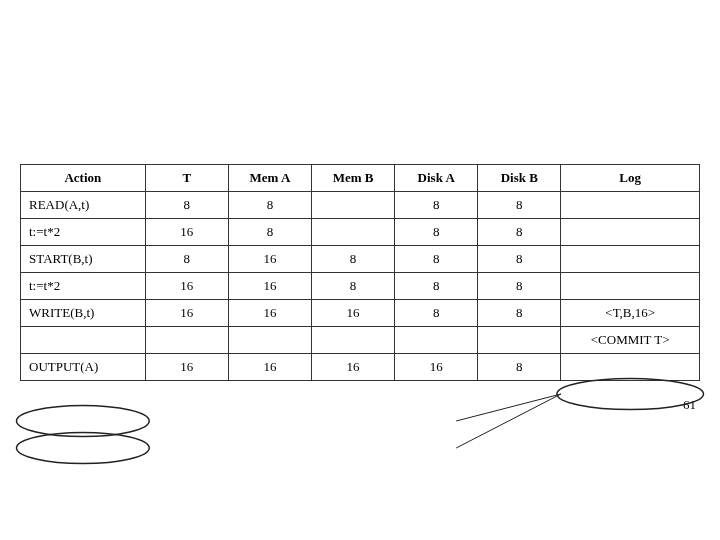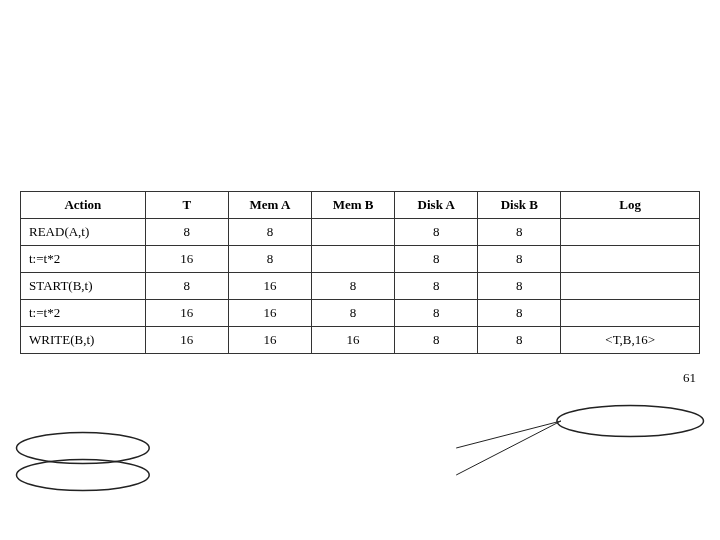--- a/index.html
+++ b/index.html
@@ -117,20 +117,38 @@
           </tr>
           <tr>
             <td class="action-col">WRITE(B,t)</td>
             <td>16</td>
             <td>16</td>
             <td>16</td>
             <td>8</td>
             <td>8</td>
             <td class="log-col">&lt;T,B,16&gt;</td>
           </tr>
+          <tr>
+            <td class="action-col"></td>
+            <td></td>
+            <td></td>
+            <td></td>
+            <td></td>
+            <td></td>
+            <td class="log-col">&lt;COMMIT T&gt;</td>
+          </tr>
+          <tr>
+            <td class="action-col">OUTPUT(A)</td>
+            <td>16</td>
+            <td>16</td>
+            <td>16</td>
+            <td>16</td>
+            <td>8</td>
+            <td class="log-col"></td>
+          </tr>
         </tbody>
     </table>
     <svg class="overlay" id="annotations-svg">
         <ellipse cx="62.8515625" cy="257" rx="66.3515625" ry="15.5" fill="none" stroke="#222" stroke-width="1.5"></ellipse>
         <ellipse cx="62.8515625" cy="284" rx="66.3515625" ry="15.5" fill="none" stroke="#222" stroke-width="1.5"></ellipse>
         <ellipse cx="610.203125" cy="230" rx="73.296875" ry="15.5" fill="none" stroke="#222" stroke-width="1.5"></ellipse>
         <line x1="540.90625" y1="230" x2="436.1953125" y2="257" stroke="#222" stroke-width="1"></line>
         <line x1="540.90625" y1="230" x2="436.1953125" y2="284" stroke="#222" stroke-width="1"></line>
       </svg>
   </div>

